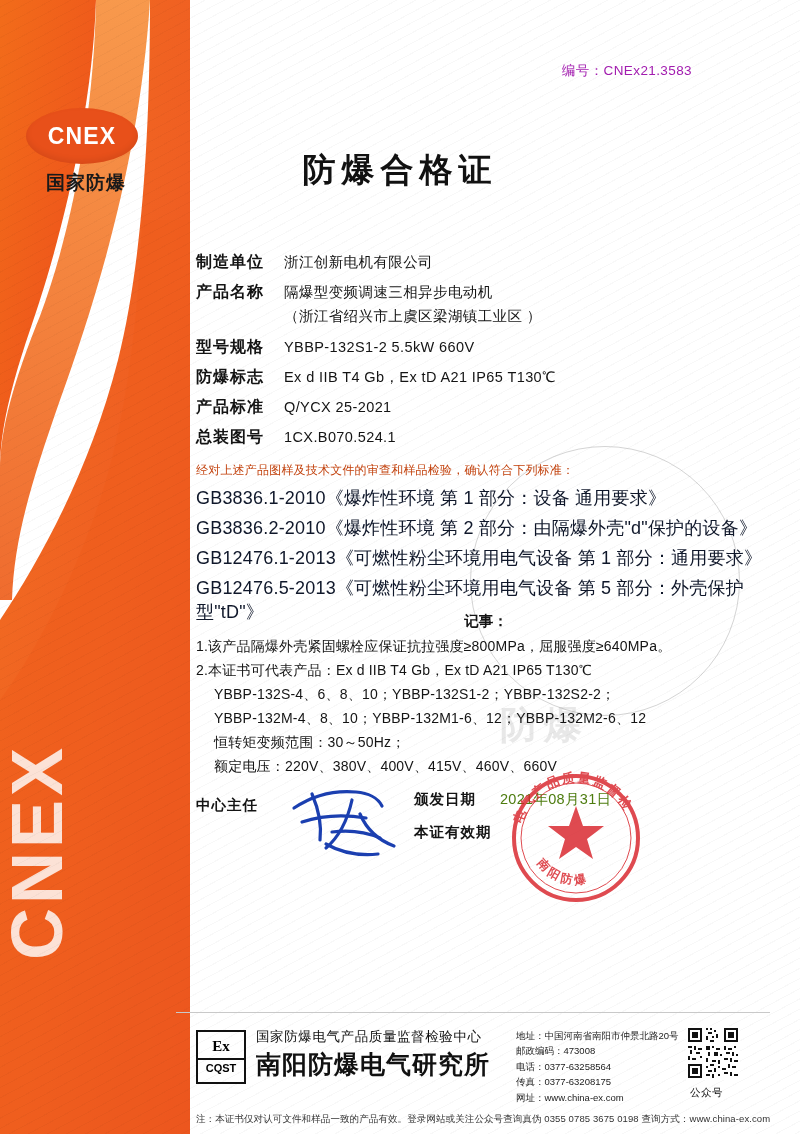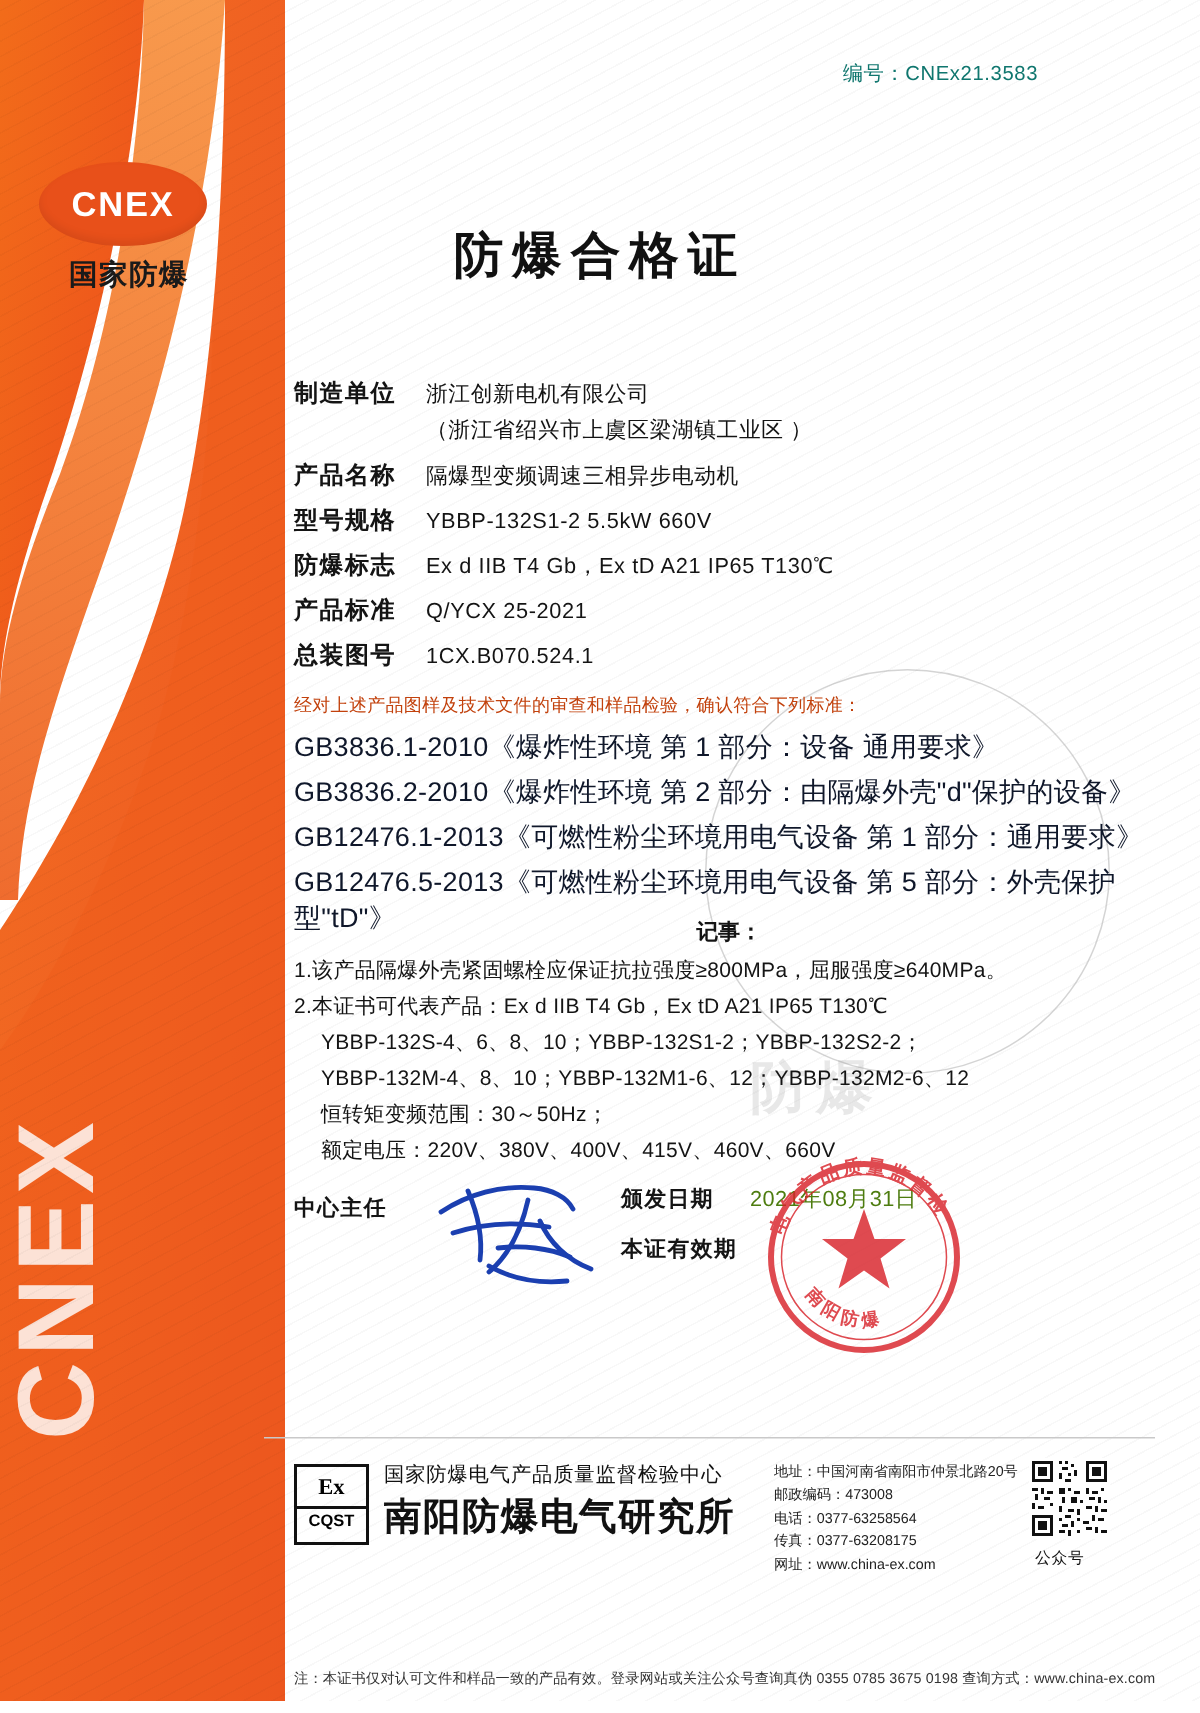--- a/index.html
+++ b/index.html
@@ -31,23 +31,23 @@
     position: absolute;
     inset: 0;
     background:
       repeating-linear-gradient(-28deg, rgba(0,0,0,0.028) 0 1px, rgba(0,0,0,0) 1px 9px);
     pointer-events: none;
   }
   
   .cert-no {
     position: absolute;
     right: 108px;
-    top: 40px;
+    top: 62px;
     font-size: 13.5px;
-    color: #0f766e;
+    color: #a21caf;
     letter-spacing: 0.4px;
     font-family: "Liberation Sans", sans-serif;
   }
   .logo-wrap {
     position: absolute;
     left: 26px;
     top: 108px;
     width: 120px;
     text-align: center;
   }
@@ -236,21 +236,21 @@
     letter-spacing: 6px;
     font-weight: bold;
     pointer-events: none;
   }
   
   .footer {
     position: absolute;
     left: 0;
     right: 0;
     bottom: 0;
-    height: 184px;
+    height: 130px;
   }
   .footer-rule {
     position: absolute;
     left: 176px;
     right: 30px;
     top: 0;
     height: 1px;
     background: #c9c9c9;
   }
   .ex-mark {
@@ -379,27 +379,27 @@
   <div class="title">防爆合格证</div>
 
   <div class="big-wm"></div>
   <div class="wm-text">防爆</div>
 
   <div class="fields">
     <div class="frow">
       <div class="flabel">制造单位</div>
       <div class="fvalue">浙江创新电机有限公司</div>
     </div>
+    <div class="frow">
+      <div class="flabel">产品名称</div>
+      <div class="fvalue">隔爆型变频调速三相异步电动机</div>
+    </div>
     <div class="frow sub-row">
       <div class="flabel"></div>
       <div class="fvalue sub">（浙江省绍兴市上虞区梁湖镇工业区  ）</div>
-    </div>
-    <div class="frow">
-      <div class="flabel">产品名称</div>
-      <div class="fvalue">隔爆型变频调速三相异步电动机</div>
     </div>
     <div class="frow">
       <div class="flabel">型号规格</div>
       <div class="fvalue">YBBP-132S1-2   5.5kW   660V</div>
     </div>
     <div class="frow">
       <div class="flabel">防爆标志</div>
       <div class="fvalue">Ex d IIB T4 Gb，Ex tD A21 IP65 T130℃</div>
     </div>
     <div class="frow">

